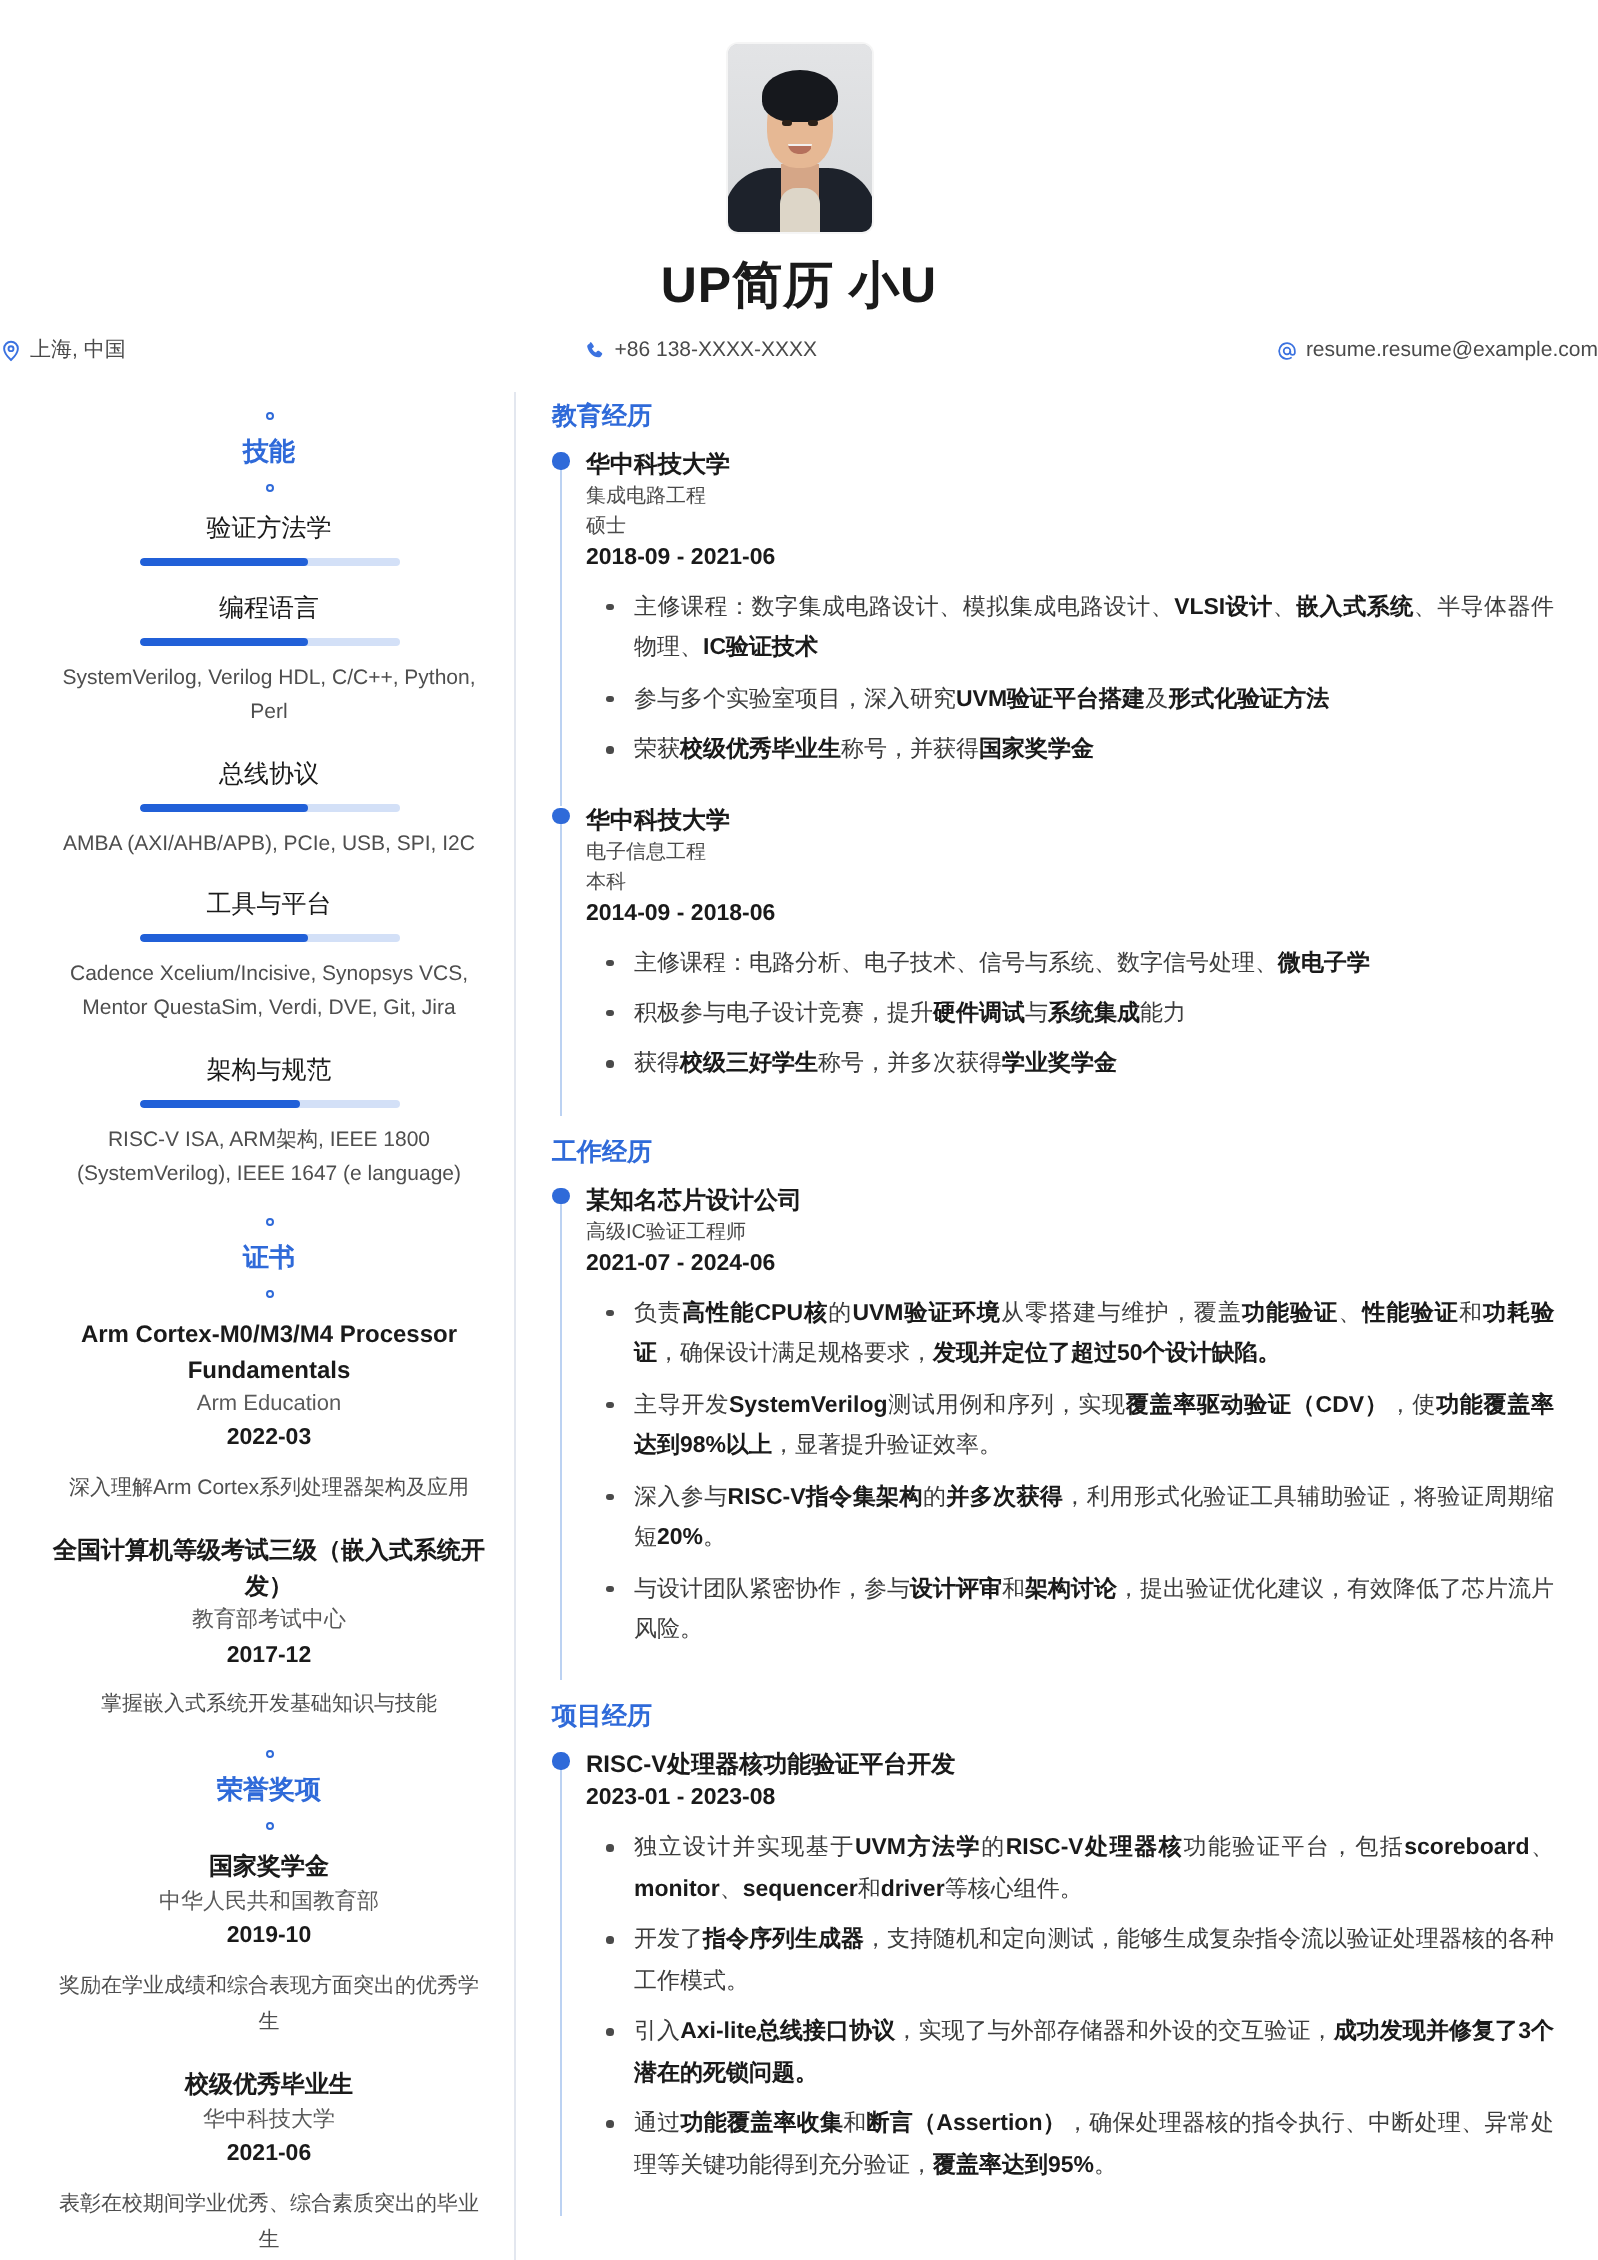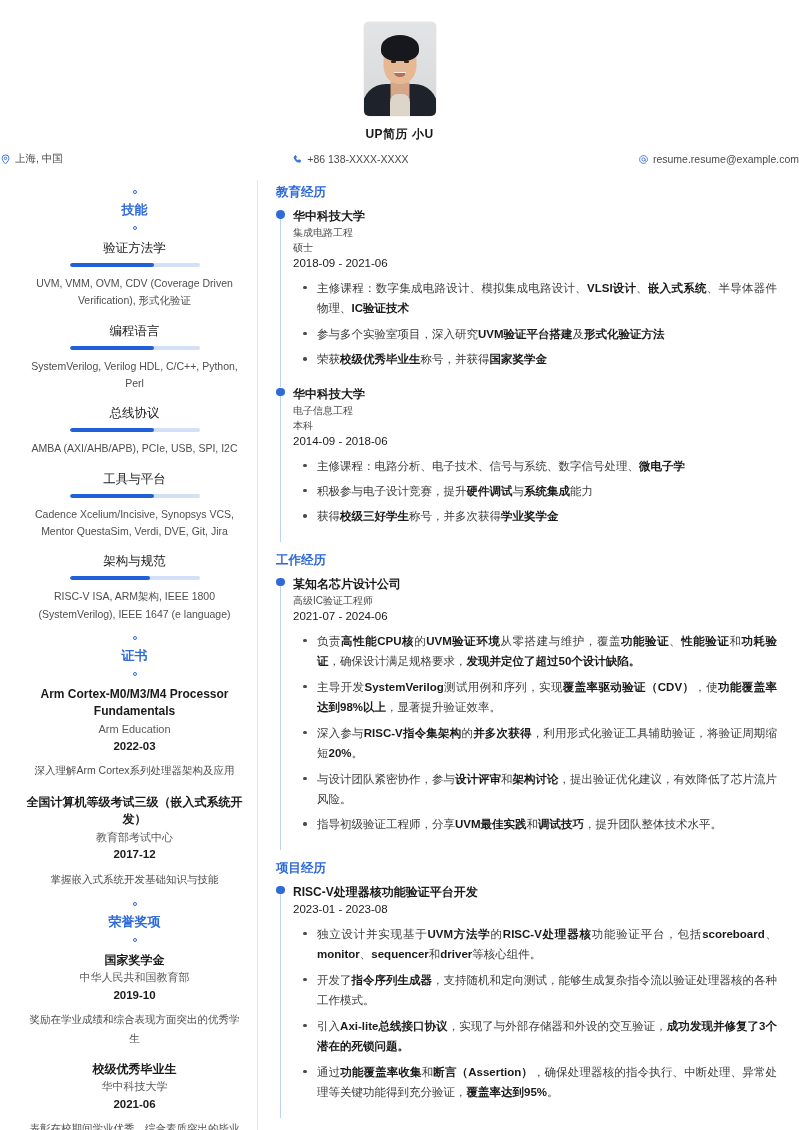--- a/index.html
+++ b/index.html
@@ -83,21 +83,21 @@
   .ph-eye.l { left: 27px; }
   .ph-eye.r { right: 27px; }
   .ph-mouth {
     position: absolute; left: 50%; top: 50px; transform: translateX(-50%);
     width: 12px; height: 5px; background: #b5705c;
     border-radius: 0 0 9px 9px; z-index: 4;
     border-top: 1.5px solid #f2f0ee;
   }
 
   .name {
-    font-size: 12px;
+    font-size: 25px;
     font-weight: bold;
     color: #1a1a1a;
     letter-spacing: 0.5px;
     margin-bottom: 9px;
   }
   .contacts {
     display: flex;
     justify-content: space-between;
     align-items: center;
     gap: 16px;
@@ -240,21 +240,21 @@
     color: #1a1a1a;
     line-height: 1.5;
   }
   .it-sub {
     font-size: 10px;
     color: #4a4a4a;
     line-height: 1.5;
   }
   .it-date {
     font-size: 11.5px;
-    font-weight: normal;
+    font-weight: bold;
     color: #1a1a1a;
     line-height: 1.55;
   }
   .bullets {
     list-style: none;
     margin: 5px 0 0 0;
     padding: 0;
   }
   .bullets li {
     position: relative;
@@ -335,21 +335,20 @@
         <span class="dot-o"></span>
         <span>技能</span>
         <span class="dot-o"></span>
       </div>
       <div id="skills-list">
           <div class="skill-block">
             <div class="skill-name">验证方法学</div>
             <div class="bar-track">
               <div class="bar-fill" style="width: 65%;"></div>
             </div>
-            <div class="skill-desc">UVM, VMM, OVM, CDV (Coverage Driven Verification), 形式化验证</div>
           </div>
           <div class="skill-block">
             <div class="skill-name">编程语言</div>
             <div class="bar-track">
               <div class="bar-fill" style="width: 65%;"></div>
             </div>
             <div class="skill-desc">SystemVerilog, Verilog HDL, C/C++, Python, Perl</div>
           </div>
           <div class="skill-block">
             <div class="skill-name">总线协议</div>
@@ -454,21 +453,20 @@
             <div class="tl-item">
               <span class="tl-dot"></span>
               <div class="it-title">某知名芯片设计公司</div>
               <div class="it-sub">高级IC验证工程师</div>
               <div class="it-date">2021-07 - 2024-06</div>
               <ul class="bullets">
                 <li>负责<b>高性能CPU核</b>的<b>UVM验证环境</b>从零搭建与维护，覆盖<b>功能验证</b>、<b>性能验证</b>和<b>功耗验证</b>，确保设计满足规格要求，<b>发现并定位了超过50个设计缺陷。</b></li>
                 <li>主导开发<b>SystemVerilog</b>测试用例和序列，实现<b>覆盖率驱动验证（CDV）</b>，使<b>功能覆盖率达到98%以上</b>，显著提升验证效率。</li>
                 <li>深入参与<b>RISC-V指令集架构</b>的<b>并多次获得</b>，利用形式化验证工具辅助验证，将验证周期缩短<b>20%</b>。</li>
                 <li>与设计团队紧密协作，参与<b>设计评审</b>和<b>架构讨论</b>，提出验证优化建议，有效降低了芯片流片风险。</li>
-                <li>指导初级验证工程师，分享<b>UVM最佳实践</b>和<b>调试技巧</b>，提升团队整体技术水平。</li>
               </ul>
             </div>
           </div>
       </section>
 
       <section class="section">
         <div class="main-heading">项目经历</div>
         <div class="timeline" id="proj-list">
             <div class="tl-item">
               <span class="tl-dot"></span>

